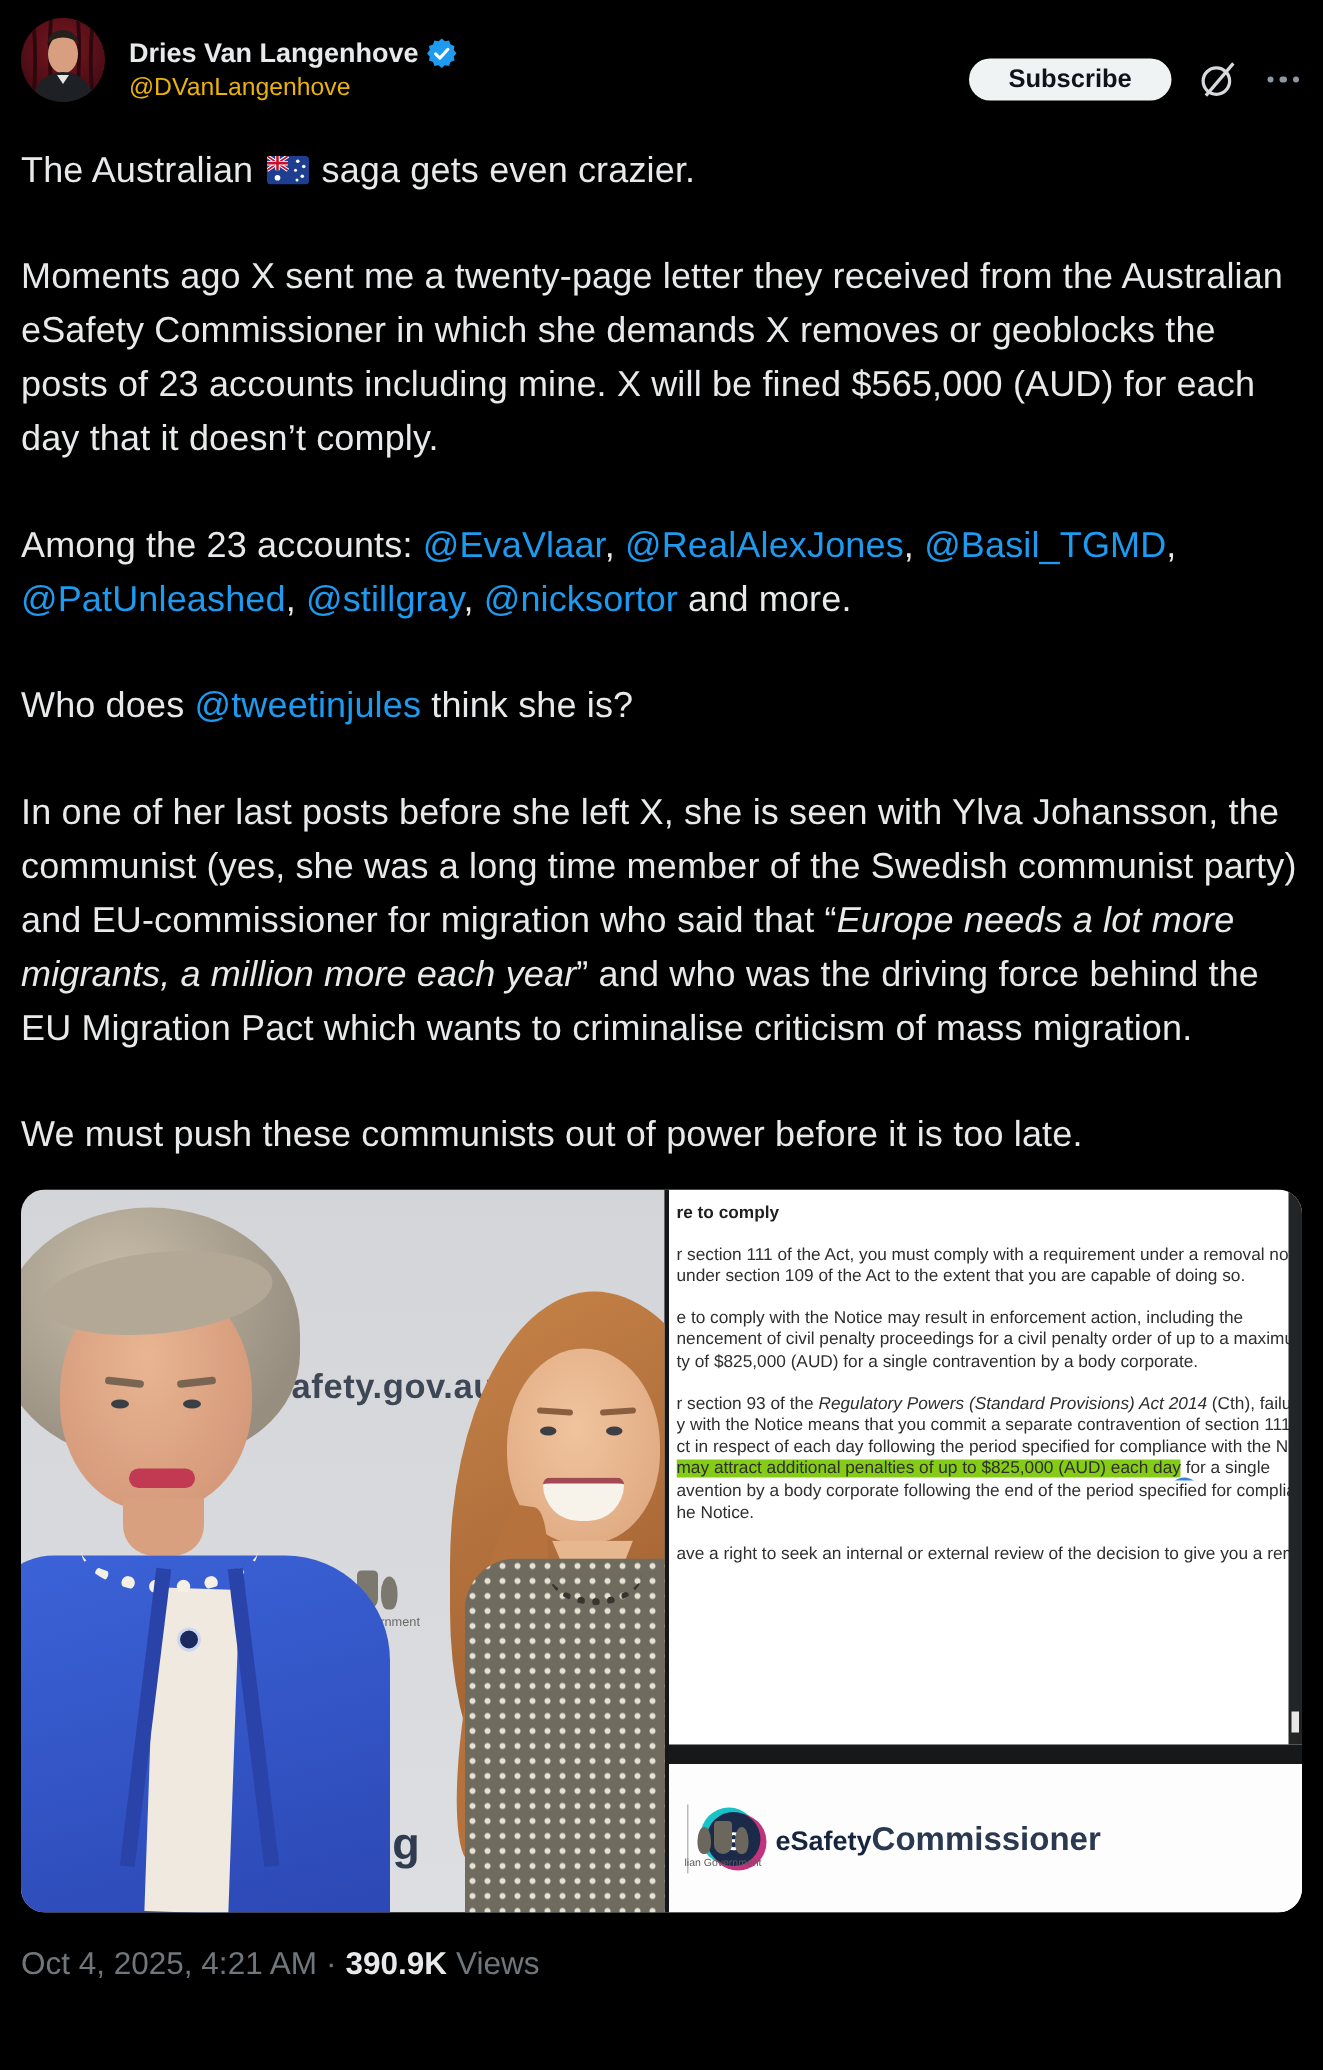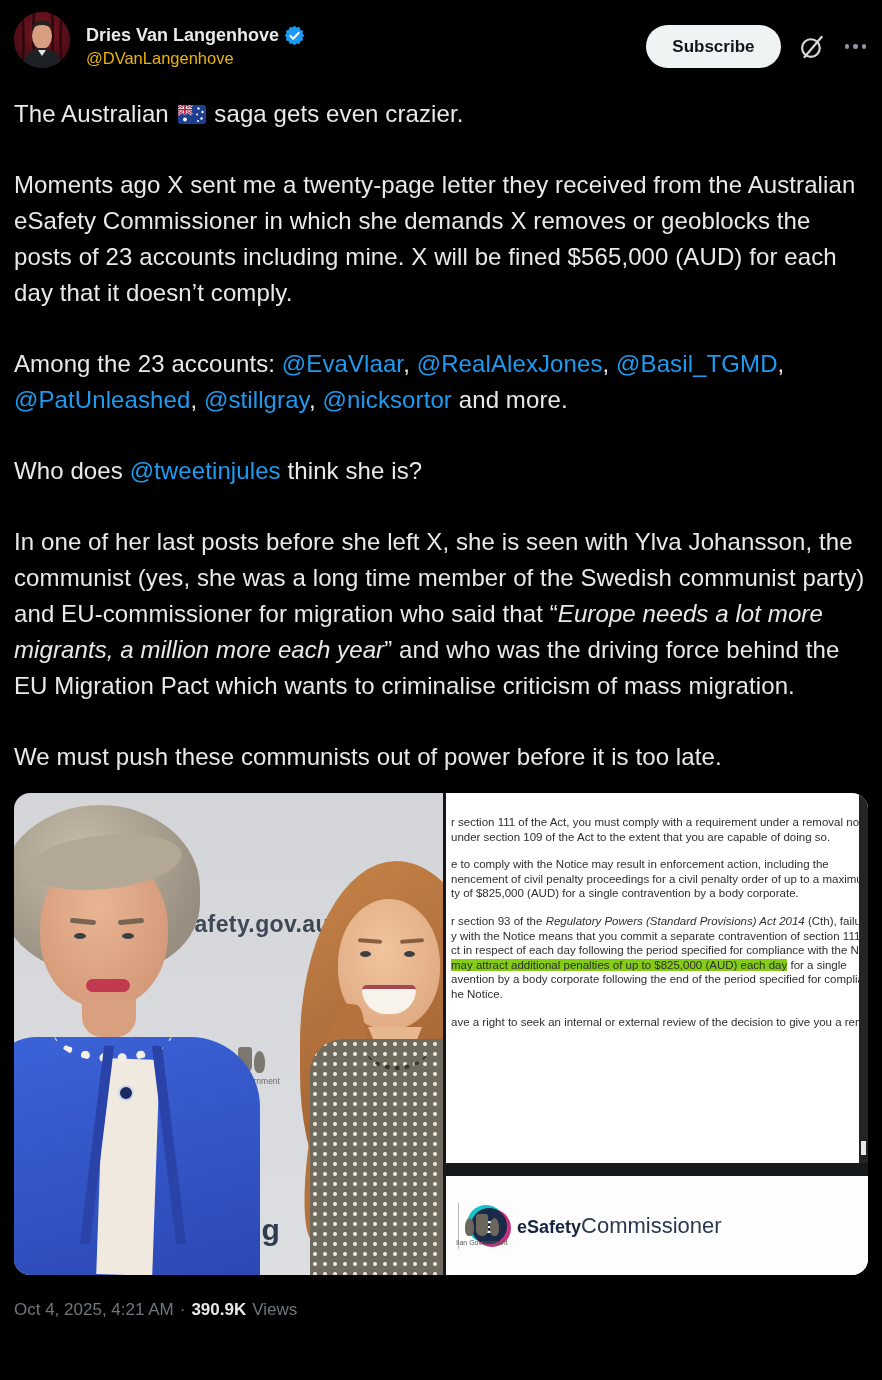--- a/index.html
+++ b/index.html
@@ -7,21 +7,21 @@
   .post{padding:0 14px;color:#e7e9ea;}
 
   
   .hdr{display:flex;align-items:flex-end;padding-top:8px;height:60px;}
   .avatar{width:56px;height:56px;border-radius:50%;overflow:hidden;flex:0 0 56px;background:#3a0a10;cursor:pointer;}
   .namecol{margin-left:16px;display:flex;flex-direction:column;gap:3px;min-width:0;}
   .nrow{display:flex;align-items:center;gap:5px;}
   .uname{font-weight:700;font-size:18px;color:#e7e9ea;}
   .handle{font-size:16.5px;color:#eab308;}
   .acts{margin-left:auto;display:flex;align-items:center;gap:16px;}
-  .subbtn{height:43px;padding:0 26px;border:none;border-radius:22px;background:#eff3f4;color:#0f1419;font-weight:700;font-size:17px;font-family:inherit;cursor:pointer;}
+  .subbtn{height:28px;padding:0 26px;border:none;border-radius:22px;background:#eff3f4;color:#0f1419;font-weight:700;font-size:17px;font-family:inherit;cursor:pointer;}
   .grok{width:30px;height:30px;display:flex;align-items:center;justify-content:center;cursor:pointer;}
   .more{display:flex;gap:4px;align-items:center;cursor:pointer;padding:4px 2px;}
   .more i{width:4.5px;height:4.5px;border-radius:50%;background:#8b98a5;display:block;}
 
   
   .ttext{margin-top:28px;font-size:24px;line-height:36px;letter-spacing:.1px;color:#e7e9ea;}
   .ttext p{margin:0 0 35px 0;}
   .ttext p:last-child{margin-bottom:0;}
   .tlink{color:#1d9bf0;cursor:pointer;}
   .it{font-style:italic;}
@@ -83,24 +83,24 @@
   .crest.foot-crest .an{width:9px;height:18px;}
   .crest.foot-crest .sh{width:12px;height:22px;}
   .crest.foot-crest .cap{font-size:7px;color:#5a5a55;}
   .vdiv{width:1px;height:46px;background:#b7bbbf;margin:0 12px 0 8px;}
   .logo{display:flex;align-items:center;gap:10px;}
   .badge-wrap{position:relative;width:36px;height:36px;z-index:0;}
   .badge-wrap::before{content:"";position:absolute;left:-4px;top:-3px;width:38px;height:38px;border-radius:50%;background:#17c3c9;z-index:-1;}
   .badge-wrap::after{content:"";position:absolute;right:-4px;bottom:-3px;width:38px;height:38px;border-radius:50%;background:#c2337e;z-index:-1;}
   .ebadge{width:36px;height:36px;border-radius:50%;background:#1b2a49;color:#fff;font-weight:700;font-size:22px;display:flex;align-items:center;justify-content:center;}
   .lg-b{font-weight:700;font-size:18px;color:#16243f;}
-  .lg-r{font-weight:400;font-size:22px;color:#2a3850;}
-
-  
-  .stamp{margin-top:22px;font-size:17px;line-height:26px;color:#71767b;display:flex;align-items:baseline;gap:6px;}
+  .lg-r{font-weight:700;font-size:22px;color:#2a3850;}
+
+  
+  .stamp{margin-top:22px;font-size:21px;line-height:26px;color:#71767b;display:flex;align-items:baseline;gap:6px;}
   .views-n{color:#e7e9ea;font-weight:700;}
 </style>
 </head>
 <body>
 
 <article class="post">
 
   <header class="hdr">
     <div class="avatar">
       <svg width="56" height="56" viewBox="0 0 56 56">
@@ -205,20 +205,21 @@
       <div class="w2-eye" style="left:346px;top:158px"></div>
       <div class="w2-eye" style="left:390px;top:158px"></div>
       <div class="w2-smile"></div>
       <div class="w2-chest"></div>
       <div class="w2-jacket"></div>
       <div class="w2-neck"></div>
     </div>
 
     <div class="doc">
       <div class="doc-lines">
+          <div class="doc-line"><span class="bold">re to comply</span></div>
           <div class="doc-line gap"><span>r section 111 of the Act, you must comply with a requirement under a removal noti</span></div>
           <div class="doc-line"><span>under section 109 of the Act to the extent that you are capable of doing so.</span></div>
           <div class="doc-line gap"><span>e to comply with the Notice may result in enforcement action, including the</span></div>
           <div class="doc-line"><span>nencement of civil penalty proceedings for a civil penalty order of up to a maximum</span></div>
           <div class="doc-line"><span>ty of $825,000 (AUD) for a single contravention by a body corporate.</span></div>
           <div class="doc-line gap"><span>r section 93 of the </span><span class="italic">Regulatory Powers (Standard Provisions) Act 2014</span><span> (Cth), failure</span></div>
           <div class="doc-line"><span>y with the Notice means that you commit a separate contravention of section 111</span></div>
           <div class="doc-line"><span>ct in respect of each day following the period specified for compliance with the Not</span></div>
           <div class="doc-line"><span class="highlight">may attract additional penalties of up to $825,000 (AUD) each day</span><span class="sel-wrap"><span class="sel-handle"></span></span><span> for a single</span></div>
           <div class="doc-line"><span>avention by a body corporate following the end of the period specified for complian</span></div>

